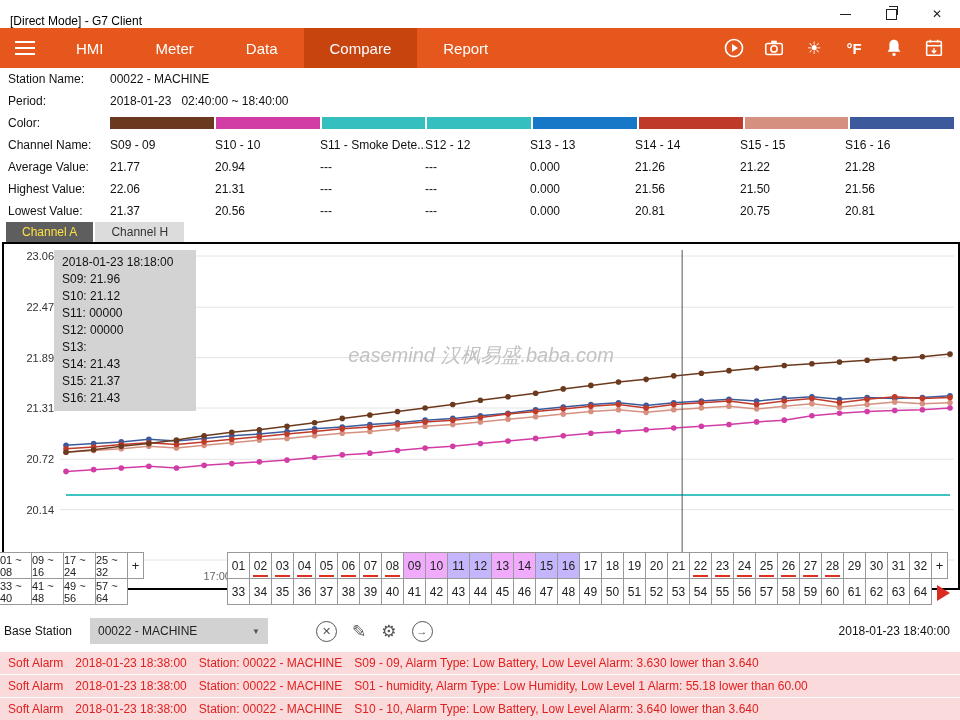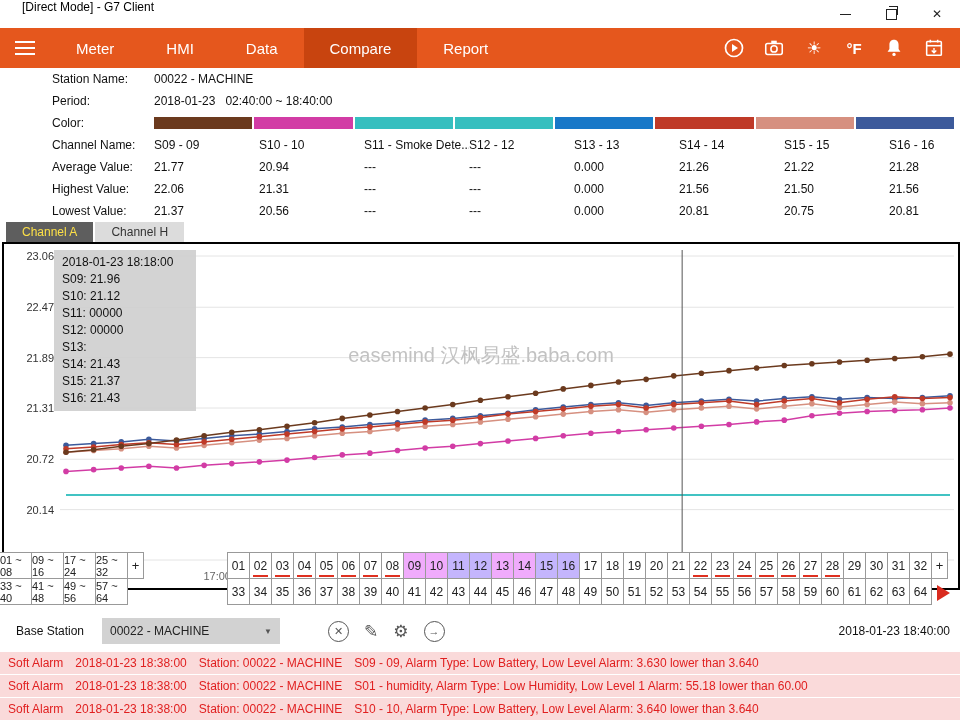--- a/index.html
+++ b/index.html
@@ -1,21 +1,21 @@
 <!DOCTYPE html>
 <html><head>
 <meta charset="utf-8">
 <style>
   html,body { margin:0; padding:0; width:960px; height:720px; overflow:hidden;
               font-family:"Liberation Sans", sans-serif; background:#fff; }
   .app { position:relative; width:960px; height:720px; background:#fff; }
 
   
   .titlebar { position:absolute; top:0; left:0; right:0; height:28px; background:#fff;
-              display:flex; align-items:flex-start;padding-left:12px; }
+              display:flex; align-items:flex-end; }
   .titlebar .title { font-size:12px; padding-left:10px; color:#000; }
   .win-controls { margin-left:auto; display:flex; height:100%; }
   .win-btn { width:46px; display:flex; align-items:center; justify-content:center;
              color:#222; font-size:12px; cursor:default; }
   .min-bar { width:11px; height:1px; background:#222; }
   .restore { width:9px; height:9px; border:1px solid #222; position:relative; background:#fff; }
   .restore::after { content:''; position:absolute; top:-4px; left:2px; width:8px; height:8px;
                     border-top:1px solid #222; border-right:1px solid #222; }
 
   
@@ -28,42 +28,42 @@
   .nav-tab { padding:0 26px; display:flex; align-items:center; font-size:15px; color:#fff; }
   .nav-tab.active { background:#C8440F; }
   .nav-icons { margin-left:auto; display:flex; align-items:center; gap:16px; padding-right:14px; }
   .nav-icons .nicon { display:flex; align-items:center; justify-content:center; width:24px; height:24px; }
   .nicon svg { display:block; }
   .unit { font-size:15px; font-weight:bold; }
   .sunglyph { font-size:17px; line-height:1; }
 
   
   .info { position:absolute; top:68px; left:0; right:0; height:154px; font-size:12px; color:#111; }
-  .info-row { display:flex; height:22px; align-items:center;padding-left:44px; }
+  .info-row { display:flex; height:22px; align-items:center; }
   .info-label { width:102px; padding-left:8px; flex:none; }
   .info-value { white-space:pre; }
   .cells { display:flex; flex:1; }
   .cell { width:105px; flex:none; white-space:nowrap; overflow:hidden; }
   .color-cells { display:flex; flex:1; gap:2px; margin-right:6px; }
   .color-bar { height:12px; flex:1; }
 
   
   .chan-tabs { position:absolute; top:222px; left:6px; height:20px; display:flex; font-size:12px; }
   .chan-tab { padding:3px 16px; background:#DCDCDC; color:#333; margin-right:2px; }
   .chan-tab.active { background:#5E5E5E; color:#fde047; }
 
   
   .chart { position:absolute; top:242px; left:2px; width:954px; height:344px;
            border:2px solid #000000; background:#fff; }
   .chart svg { position:absolute; left:0; top:0; }
   .tooltip { position:absolute; left:50px; top:6px; width:126px; z-index:3;
              background:rgba(206,206,206,0.9); padding:4px 8px; font-size:12px;
              line-height:17px; color:#111; }
   .watermark { position:absolute; left:50%; top:98px; transform:translateX(-50%);
-               font-size:20px; color:#C2C2C2; z-index:1; white-space:nowrap; }
+               font-size:20px; color:#C2C2C2; z-index:1; white-space:nowrap;font-style:italic; }
 
   
   .pagination { position:absolute; top:553px; left:0; width:960px; height:58px; z-index:5; }
   .pg-left { position:absolute; left:0; top:0; }
   .pg-main { position:absolute; left:228px; top:0; }
   .pg-row { display:flex; }
   .pg-cell { height:27px; border:1px solid #999; margin-left:-1px; margin-top:-1px;
              background:#fff; display:flex; align-items:center; justify-content:center;
              font-size:11px; color:#222; position:relative; box-sizing:border-box; }
   .pg-group { width:33px; }
@@ -72,21 +72,21 @@
   .sel-dark { background:#f0abfc; }
   .sel-light { background:#c4b5fd; }
   .mark::after { content:''; position:absolute; bottom:1px; left:3px; right:3px; height:2px;
                  background:#DF3020; }
   .pg-arrow { width:0; height:0; border-left:13px solid #D92B1F; border-top:8px solid transparent;
               border-bottom:8px solid transparent; margin:6px 0 0 5px; }
 
   
   .bottom-bar { position:absolute; top:612px; left:0; right:0; height:38px; display:flex;
                 align-items:center; font-size:12px; color:#111; }
-  .base-label { padding-left:16px; width:86px; flex:none; }
+  .base-label { padding-left:4px; width:86px; flex:none; }
   .station-select { width:178px; height:26px; background:#D2D2D2; display:flex;
                     align-items:center; padding:0 8px; color:#222; box-sizing:border-box; }
   .select-chevron { margin-left:auto; font-size:8px; color:#555; }
   .tool-icons { display:flex; gap:15px; margin-left:48px; align-items:center; }
   .icon-circle { width:21px; height:21px; border:1.5px solid #555; border-radius:50%;
                  display:flex; align-items:center; justify-content:center; color:#555;
                  font-size:11px; box-sizing:border-box; }
   .glyph-icon { font-size:17px; color:#555; line-height:1; }
   .datetime { margin-left:auto; padding-right:10px; }
 
@@ -115,22 +115,22 @@
     </div>
   </div>
 
   <div class="navbar">
     <div class="hamburger">
         <i></i>
         <i></i>
         <i></i>
       </div>
     <div class="nav-tabs">
+        <div class="nav-tab">HMI</div>
         <div class="nav-tab">Meter</div>
-        <div class="nav-tab">HMI</div>
         <div class="nav-tab">Data</div>
         <div class="nav-tab active">Compare</div>
         <div class="nav-tab">Report</div>
       </div>
     <div class="nav-icons">
       <span class="nicon">
         <svg width="22" height="22" viewBox="0 0 22 22">
             <circle cx="11" cy="11" r="8.5" fill="none" stroke="#fff" stroke-width="1.7"></circle>
             <polygon points="9,7 9,15 15,11" fill="#fff"></polygon>
           </svg>

